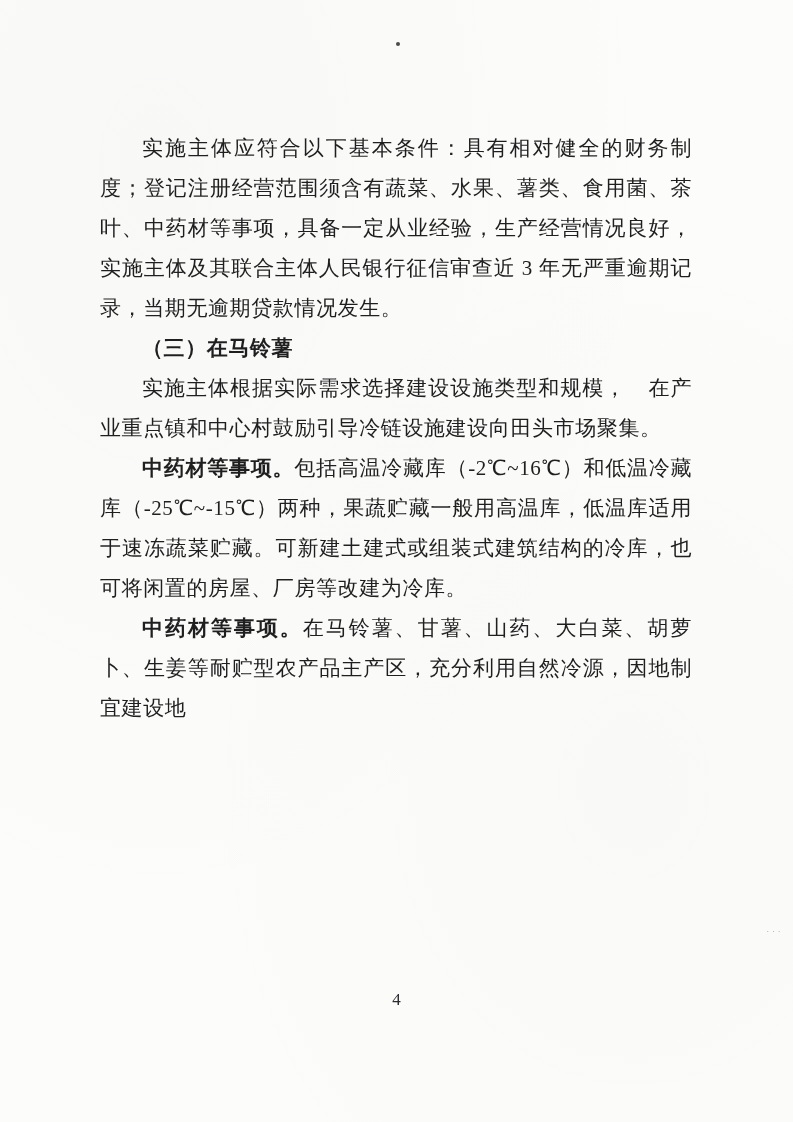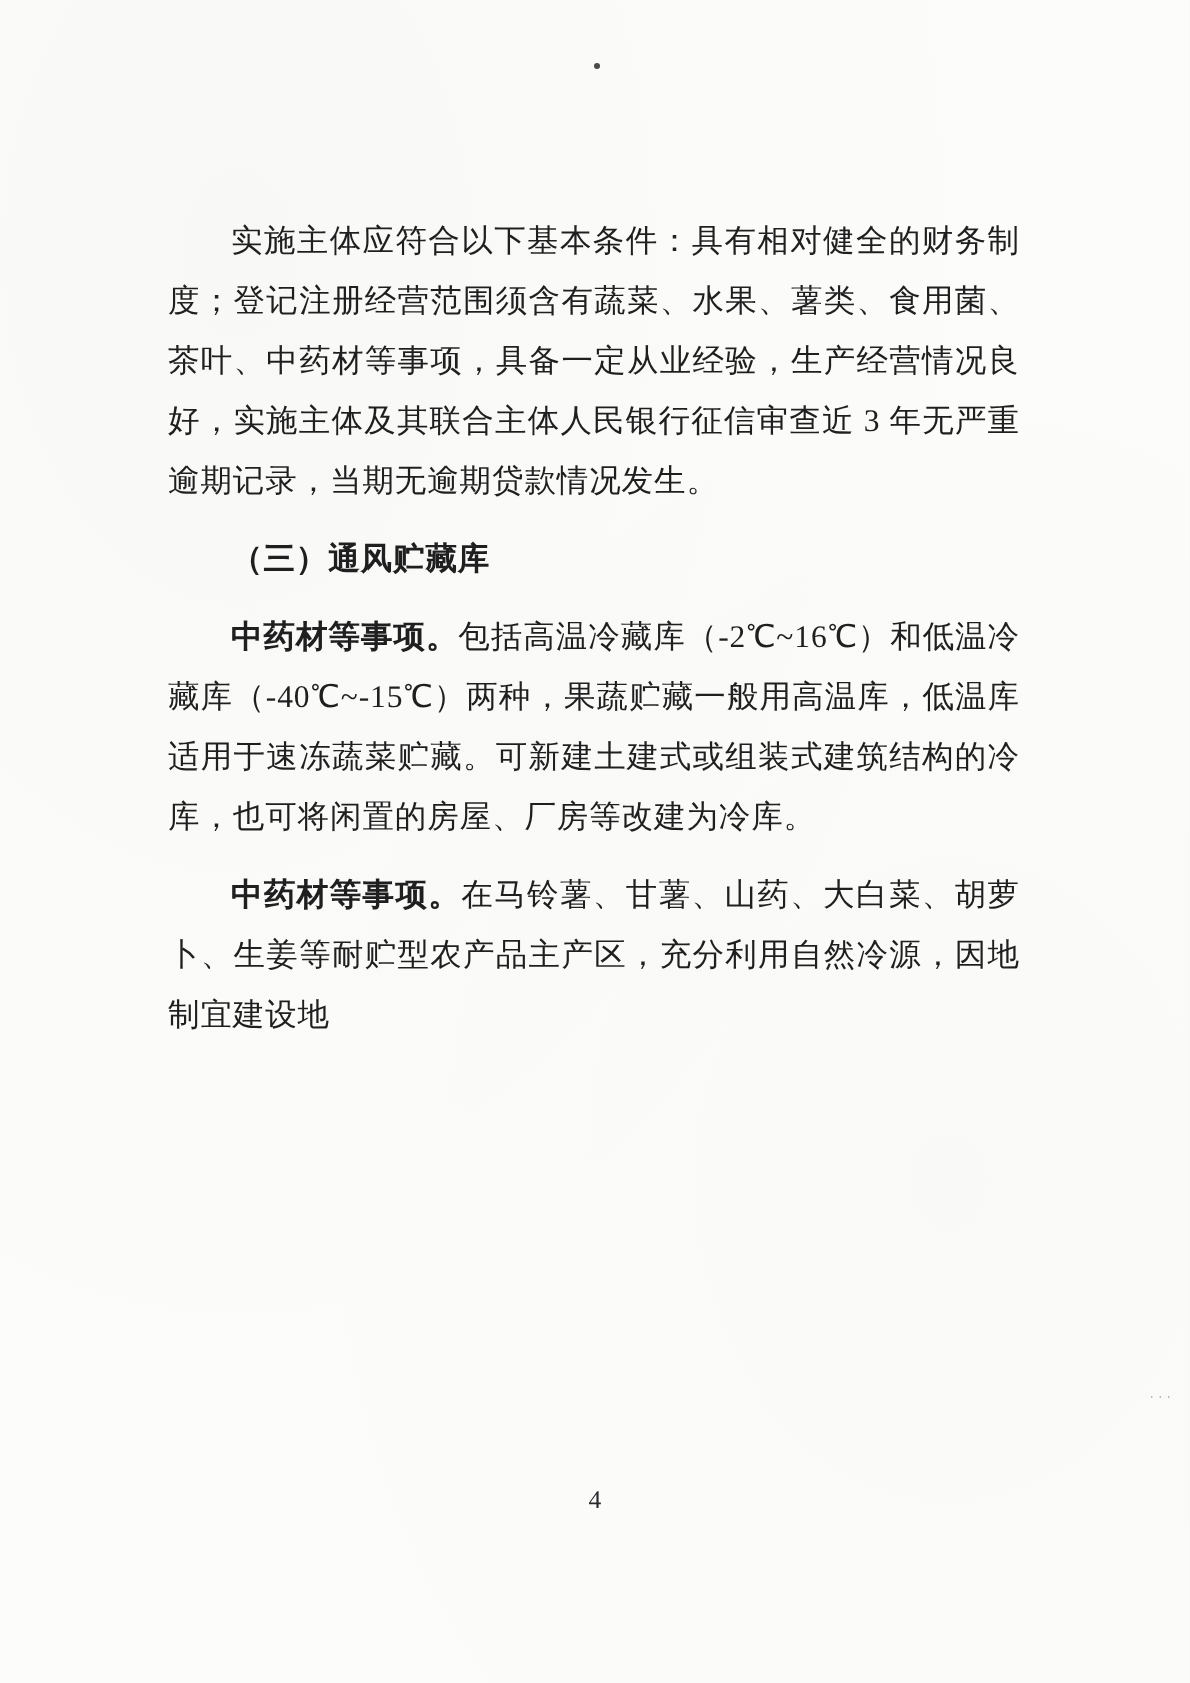--- a/index.html
+++ b/index.html
@@ -27,21 +27,21 @@
     position: absolute;
     left: 100px;
     top: 128px;
     width: 592px;
     font-size: 21px;
     line-height: 40px;
     letter-spacing: 0.6px;
     text-align: justify;
   }
   .textblock p {
-    margin: 12px;
+    margin: 0;
     padding: 0;
     text-indent: 2em;
   }
   .heading, .lead {
     font-weight: bold;
   }
   .top-dot {
     position: absolute;
     left: 396px;
     top: 42px;
@@ -77,25 +77,26 @@
 <body>
 
 <div class="paper" style="--ink: #1f1f1f; --paper: #fcfcfb;">
 
   <span class="top-dot"></span>
 
   <div class="textblock">
 
     <p>实施主体应符合以下基本条件：具有相对健全的财务制度；登记注册经营范围须含有蔬菜、水果、薯类、食用菌、茶叶、中药材等事项，具备一定从业经验，生产经营情况良好，实施主体及其联合主体人民银行征信审查近 3 年无严重逾期记录，当期无逾期贷款情况发生。</p>
 
-    <p class="heading">（三）通风贮藏库</p>
+    <p class="heading">（三）在马铃薯</p>
+
+    <p>实施主体根据实际需求选择建设设施类型和规模，　在产业重点镇和中心村鼓励引导冷链设施建设向田头市场聚集。</p>
 
 
-
-    <p><span class="lead">中药材等事项。</span><span>包括高温冷藏库（-2℃~16℃）和低温冷藏库（-40℃~-15℃）两种，果蔬贮藏一般用高温库，低温库适用于速冻蔬菜贮藏。可新建土建式或组装式建筑结构的冷库，也可将闲置的房屋、厂房等改建为冷库。</span></p>
+    <p><span class="lead">中药材等事项。</span><span>包括高温冷藏库（-2℃~16℃）和低温冷藏库（-25℃~-15℃）两种，果蔬贮藏一般用高温库，低温库适用于速冻蔬菜贮藏。可新建土建式或组装式建筑结构的冷库，也可将闲置的房屋、厂房等改建为冷库。</span></p>
 
 
     <p><span class="lead">中药材等事项。</span><span>在马铃薯、甘薯、山药、大白菜、胡萝卜、生姜等耐贮型农产品主产区，充分利用自然冷源，因地制宜建设地</span></p>
 
   </div>
 
   <div class="scan-mark">···</div>
 
   <div class="page-number">4</div>
 

